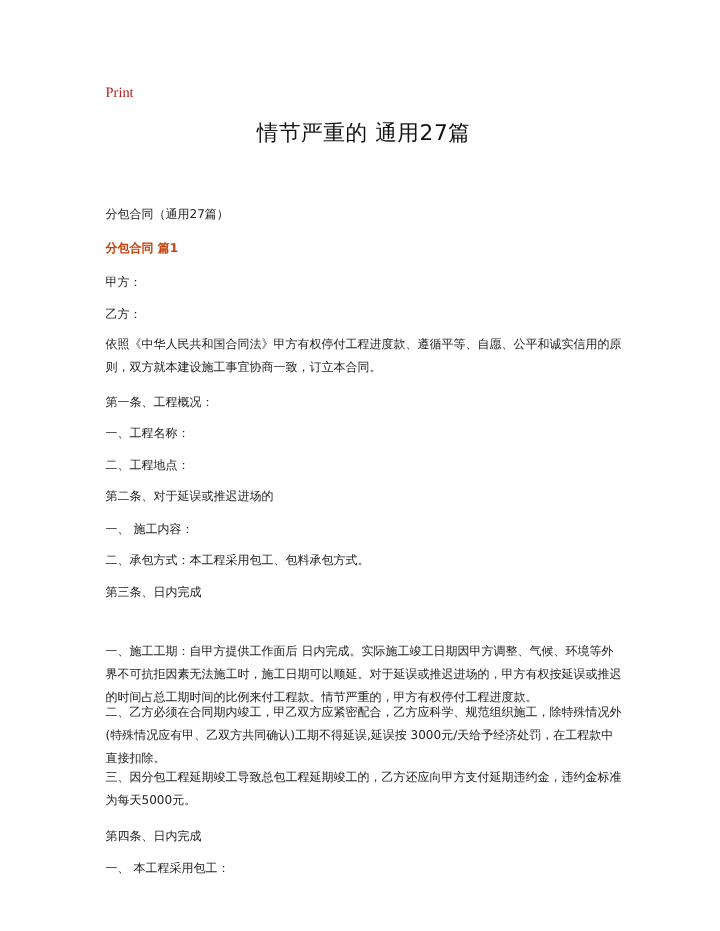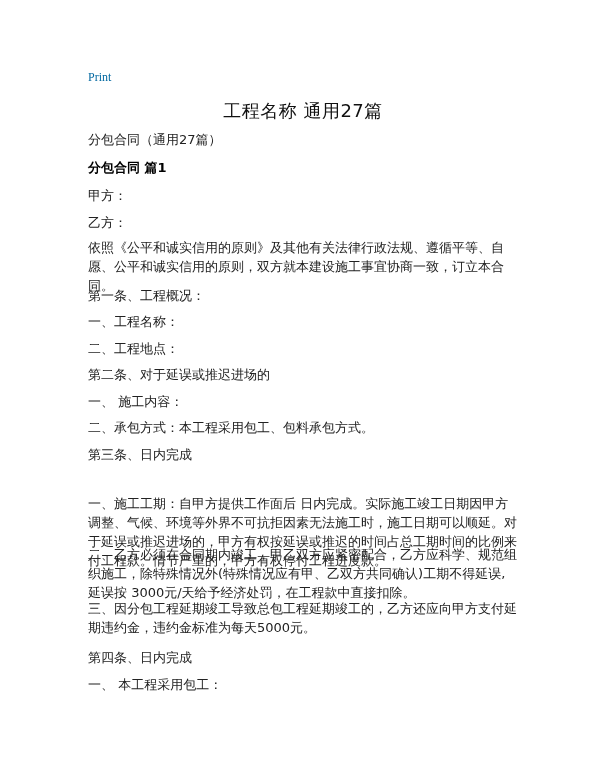--- a/index.html
+++ b/index.html
@@ -20,55 +20,56 @@
       left: 88px;
       top: 0;
       width: 430px;
     }
     .print-label {
       position: absolute;
       left: 0;
       top: 70px;
       font-family: "Liberation Serif", "DejaVu Serif", serif;
       font-size: 12px;
-      color: #0369a1;
+      color: #b91c1c;
     }
     .doc-title {
       position: absolute;
       left: 0;
       width: 430px;
       top: 99px;
       text-align: center;
       font-size: 18px;
       color: #111;
       letter-spacing: 0.5px;
     }
     .line {
       position: absolute;
       left: 0;
       width: 430px;
-      font-size: 13px;
+      font-size: 10px;
       line-height: 19px;
       color: #222;
+      margin-top: 40px;
     }
     .subtitle { top: 130px; }
-    .section-heading { top: 158px; font-weight: bold; color: #000000; }
+    .section-heading { top: 158px; font-weight: bold; color: #c2410c; }
   </style>
 </head>
 <body>
 
 <div class="page">
   <div class="print-label">Print</div>
-  <div class="doc-title">工程名称  通用27篇</div>
+  <div class="doc-title">情节严重的  通用27篇</div>
   <div class="line subtitle">分包合同（通用27篇）</div>
   <div class="line section-heading">分包合同 篇1</div>
 
   <div class="line" style="top:186px">甲方：</div>
   <div class="line" style="top:213px">乙方：</div>
-  <div class="line" style="top:238px">依照《公平和诚实信用的原则》及其他有关法律行政法规、遵循平等、自愿、公平和诚实信用的原则，双方就本建设施工事宜协商一致，订立本合同。</div>
+  <div class="line" style="top:238px">依照《中华人民共和国合同法》甲方有权停付工程进度款、遵循平等、自愿、公平和诚实信用的原则，双方就本建设施工事宜协商一致，订立本合同。</div>
   <div class="line" style="top:286px">第一条、工程概况：</div>
   <div class="line" style="top:312px">一、工程名称：</div>
   <div class="line" style="top:339px">二、工程地点：</div>
   <div class="line" style="top:365px">第二条、对于延误或推迟进场的</div>
   <div class="line" style="top:392px">一、 施工内容：</div>
   <div class="line" style="top:418px">二、承包方式：本工程采用包工、包料承包方式。</div>
   <div class="line" style="top:445px">第三条、日内完成</div>
   <div class="line" style="top:494px">一、施工工期：自甲方提供工作面后 日内完成。实际施工竣工日期因甲方调整、气候、环境等外界不可抗拒因素无法施工时，施工日期可以顺延。对于延误或推迟进场的，甲方有权按延误或推迟的时间占总工期时间的比例来付工程款。情节严重的，甲方有权停付工程进度款。</div>
   <div class="line" style="top:545px">二、乙方必须在合同期内竣工，甲乙双方应紧密配合，乙方应科学、规范组织施工，除特殊情况外(特殊情况应有甲、乙双方共同确认)工期不得延误,延误按 3000元/天给予经济处罚，在工程款中直接扣除。</div>
   <div class="line" style="top:599px">三、因分包工程延期竣工导致总包工程延期竣工的，乙方还应向甲方支付延期违约金，违约金标准为每天5000元。</div>

